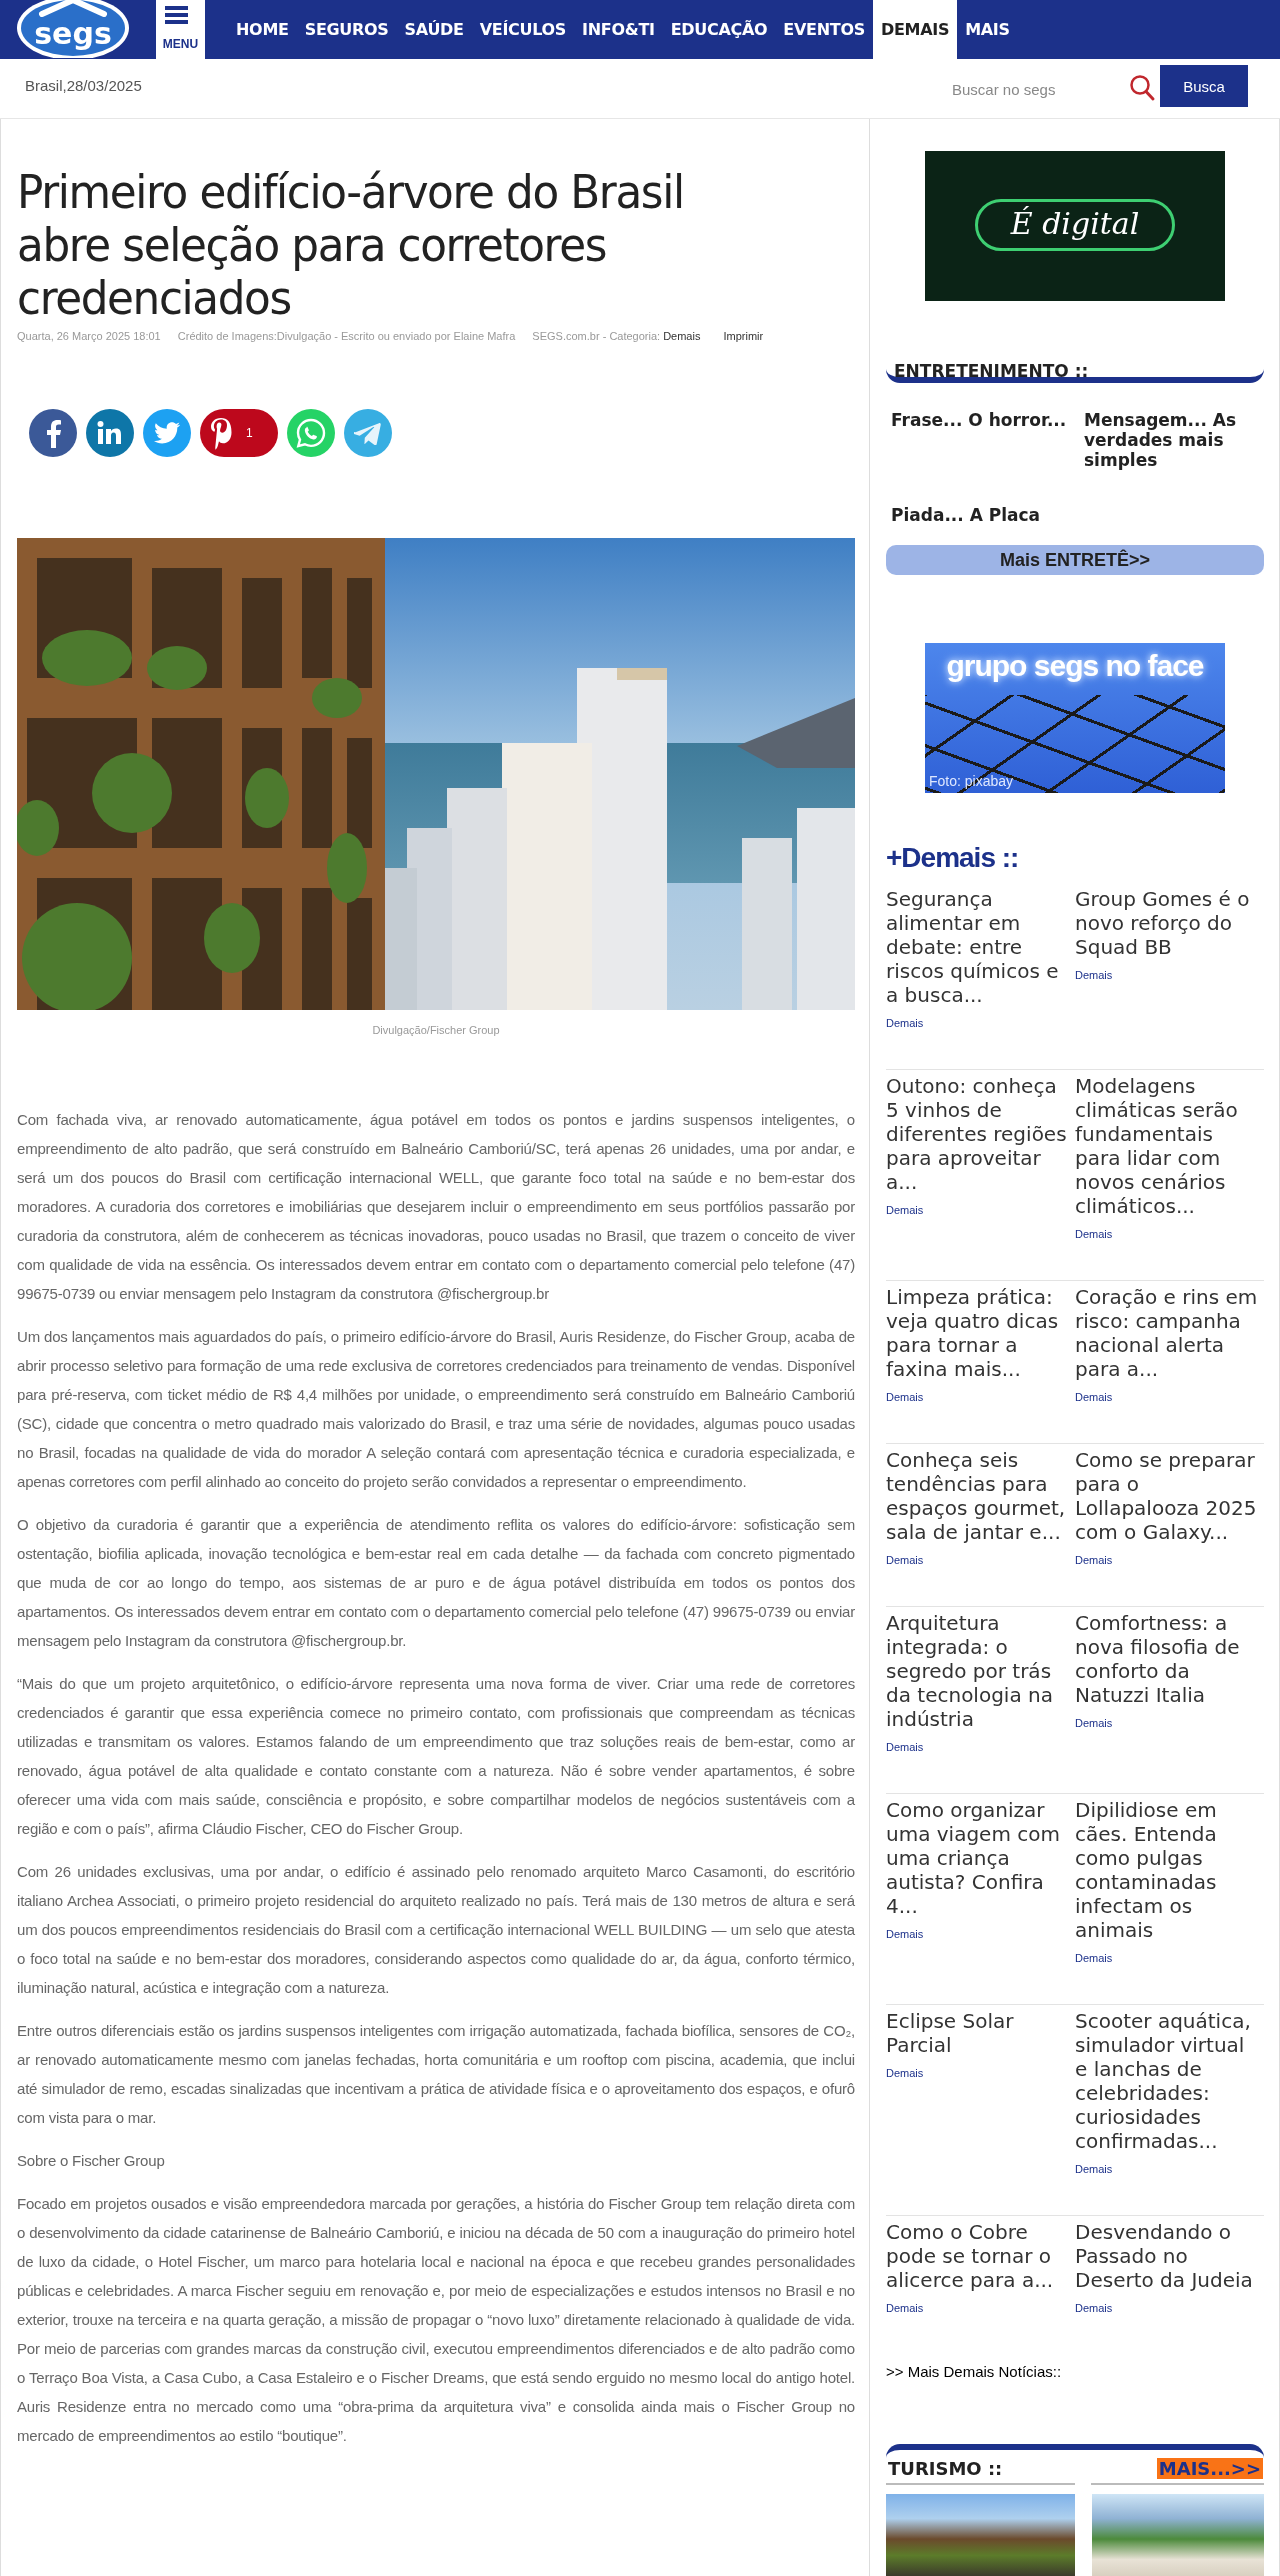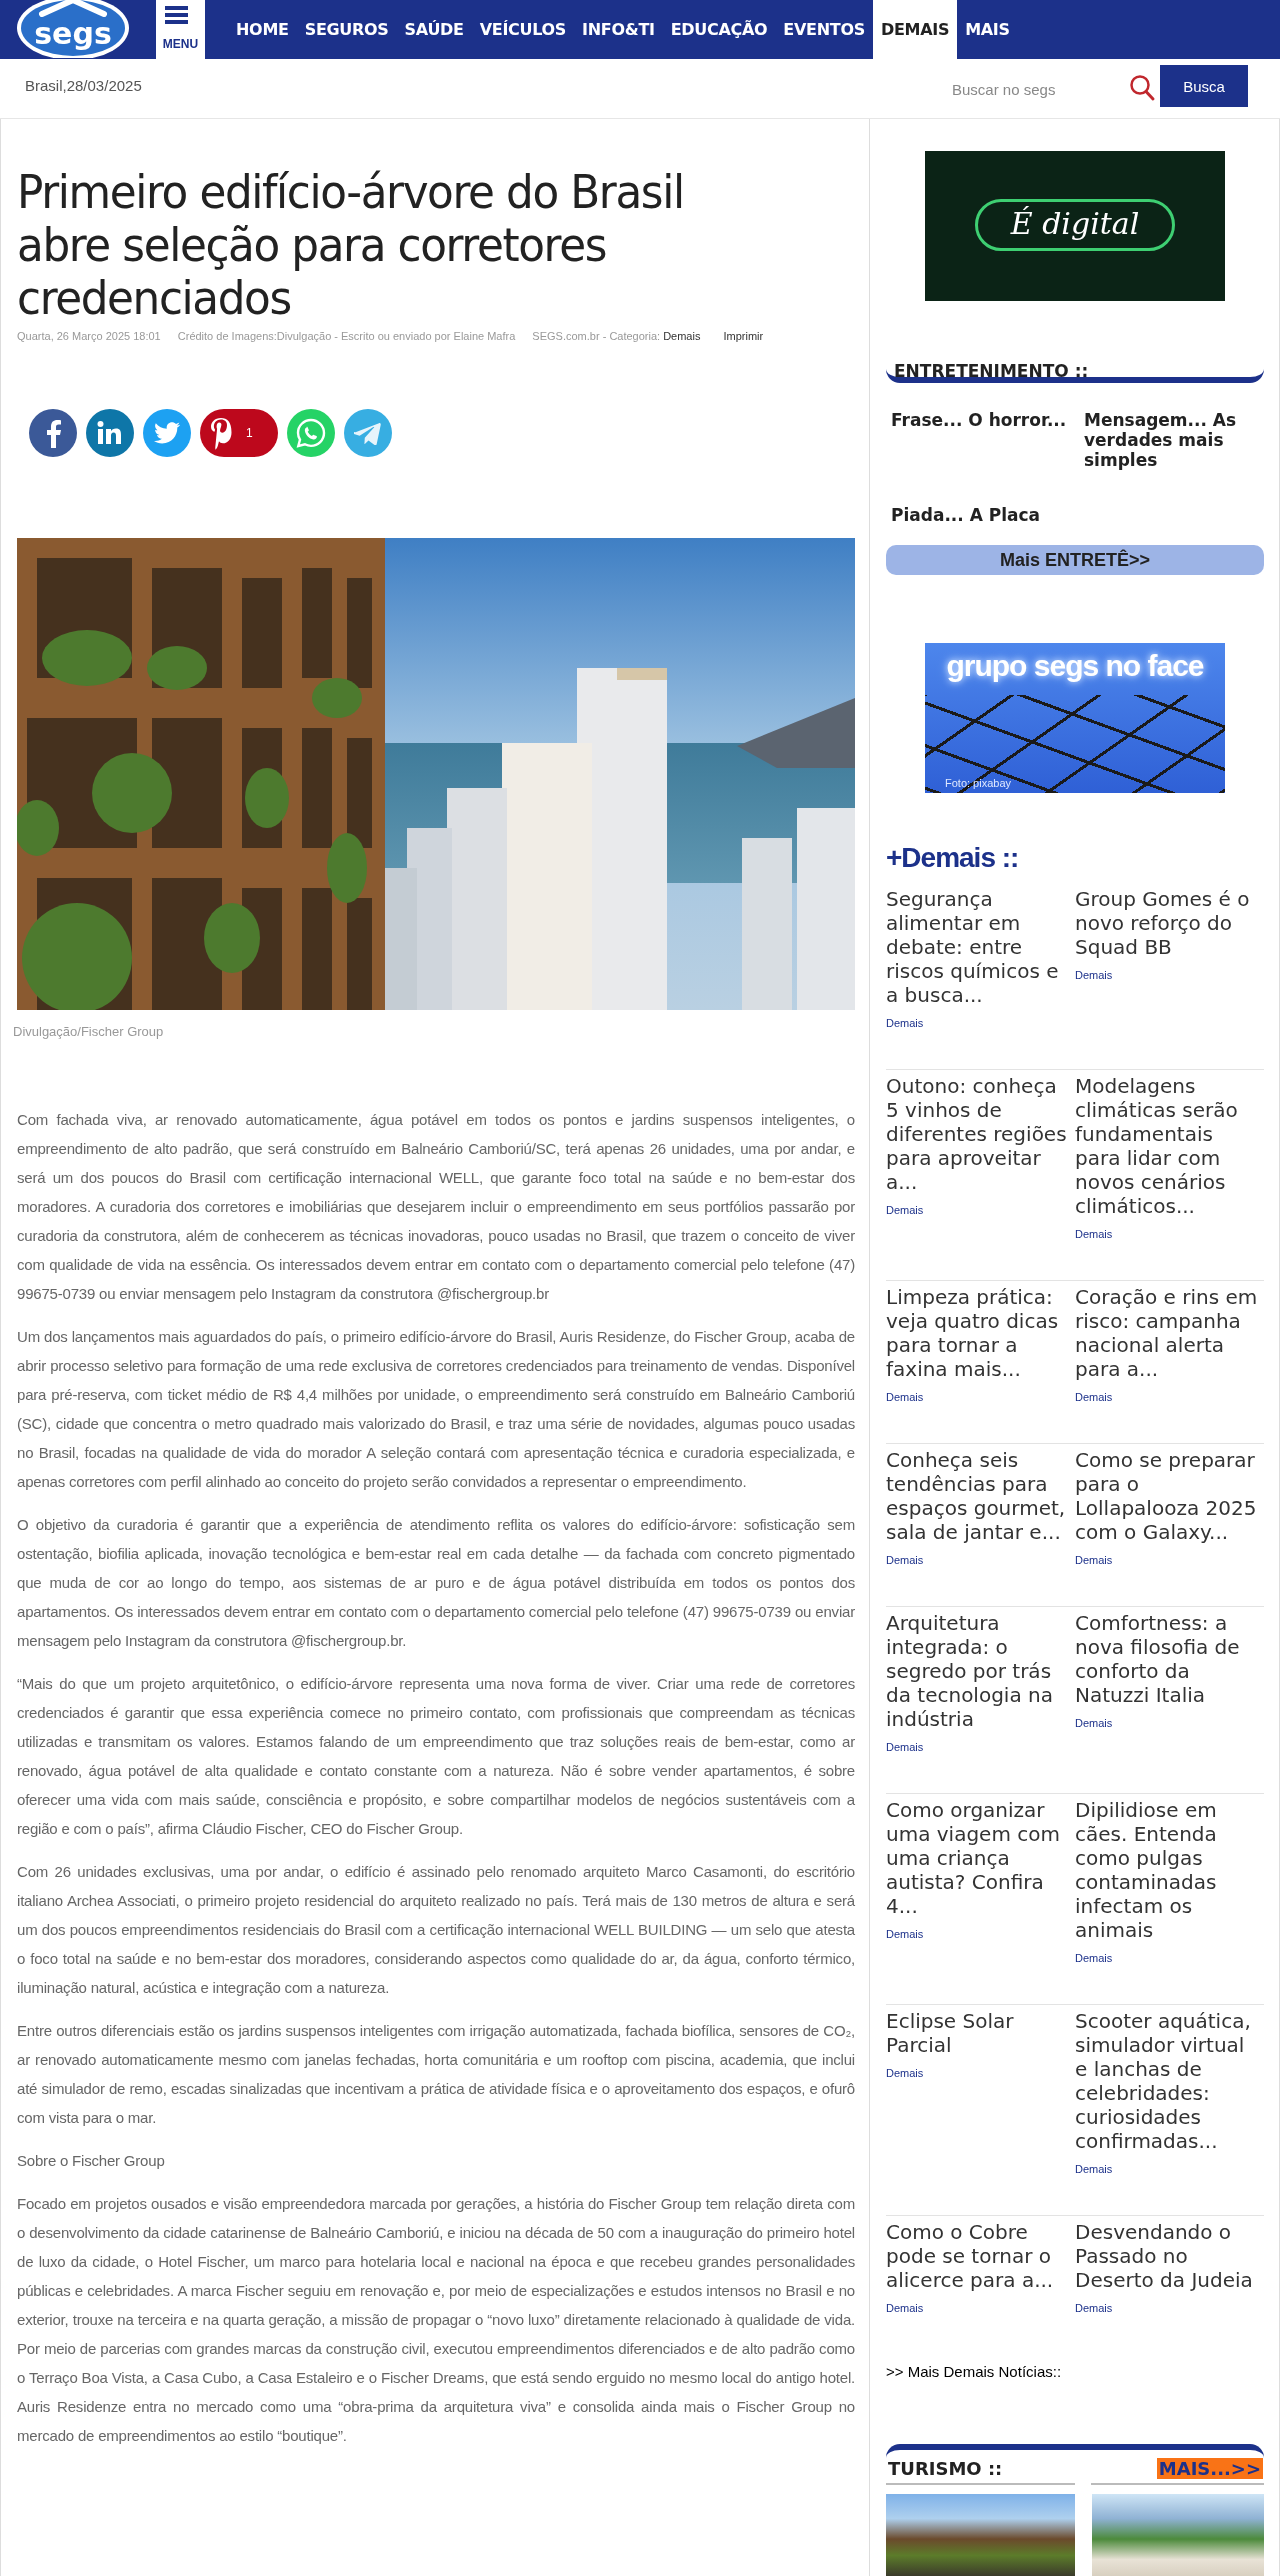--- a/index.html
+++ b/index.html
@@ -34,40 +34,40 @@
   .meta span { margin-right: 14px; }
   .meta .cat { color: #333; }
   .meta .print { color: #333; margin-left: 6px; }
 
   .share { position: absolute; left: 28px; top: 290px; display: flex; gap: 9px; }
   .share .s { width: 48px; height: 48px; border-radius: 50%; display: flex; align-items: center; justify-content: center; color: #fff; font-weight: bold; }
   .share .pin { width: 78px; border-radius: 24px; justify-content: flex-start; padding-left: 8px; }
   .share .pin .cnt { font-size: 12px; font-weight: normal; margin-left: 12px; }
 
   .hero { position: absolute; left: 16px; top: 419px; width: 838px; height: 472px; overflow: hidden; }
-  .caption { position: absolute; left: 12px; width: 870px; top: 905px; text-align: left; font-size: 13px; color: #999; }
+  .caption { position: absolute; left: 0; width: 870px; top: 905px; text-align: center; font-size: 11px; color: #999; }
 
   .body { position: absolute; left: 16px; top: 986px; width: 838px; font-size: 15px; line-height: 29px; color: #666; text-align: justify; letter-spacing: -0.2px; }
   .body p { margin-bottom: 14px; }
 
   
   .ad-digital { position: absolute; left: 55px; top: 32px; width: 300px; height: 150px; background: #0b2316; }
   .ad-digital .pill { position: absolute; left: 50px; top: 48px; width: 200px; height: 52px; border: 3px solid #3ecf72; border-radius: 26px; color: #fff; font-family: "DejaVu Serif", serif; font-style: italic; font-size: 30px; text-align: center; line-height: 44px; }
 
   .sec-head { position: absolute; left: 16px; top: 240px; width: 378px; height: 24px; border-bottom: 6px solid #1c318a; border-radius: 0 0 14px 14px; }
   .sec-head span { position: absolute; left: 8px; top: 2px; font-family: "DejaVu Sans", sans-serif; font-weight: bold; font-size: 17px; color: #222; }
   .ent-item { position: absolute; font-family: "DejaVu Sans", sans-serif; font-weight: bold; font-size: 17px; line-height: 20px; color: #222; width: 180px; }
   .mais-ent { position: absolute; left: 16px; top: 426px; width: 378px; height: 30px; background: #9db4e6; border-radius: 10px; text-align: center; line-height: 30px; font-weight: bold; font-size: 18px; color: #222; }
 
   .ad-face { position: absolute; left: 55px; top: 524px; width: 300px; height: 150px; background: linear-gradient(180deg, #4d86ec 0%, #2f60d6 100%); overflow: hidden; }
   .ad-face .gtxt { position: absolute; left: 0; right: 0; top: 6px; text-align: center; font-weight: bold; font-size: 30px; color: #fff; text-shadow: 0 0 6px #cfe3ff, 0 0 12px #8fb6ff; letter-spacing: -1px; }
   .ad-face .tiles { position: absolute; left: -20px; top: 52px; width: 360px; height: 130px; background:
      repeating-linear-gradient(20deg, #1a1a1a 0 3px, transparent 3px 40px),
      repeating-linear-gradient(-35deg, #1a1a1a 0 3px, transparent 3px 50px); }
-  .ad-face .credit { position: absolute; left: 20px; bottom: 4px; font-size: 11px; color: #dfe8ff; }
+  .ad-face .credit { position: absolute; left: 4px; bottom: 4px; font-size: 14px; color: #dfe8ff; }
 
   .demais-title { position: absolute; left: 16px; top: 723px; font-weight: bold; font-size: 28px; color: #1c318a; letter-spacing: -1px; }
   .dgrid { position: absolute; left: 16px; top: 764px; width: 378px; }
   .drow { display: flex; border-top: 1px solid #e3e3e3; padding-top: 4px; margin-bottom: 0; }
   .drow.first { border-top: none; }
   .dcell { width: 189px; padding-right: 6px; }
   .dcell h3 { font-family: "DejaVu Sans", sans-serif; font-weight: normal; font-size: 20px; line-height: 24px; color: #333; }
   .dcell .cat { display: block; font-size: 11px; color: #1c318a; margin-top: 10px; margin-bottom: 40px; }
   .dcell.rt { padding-left: 0; }
 

